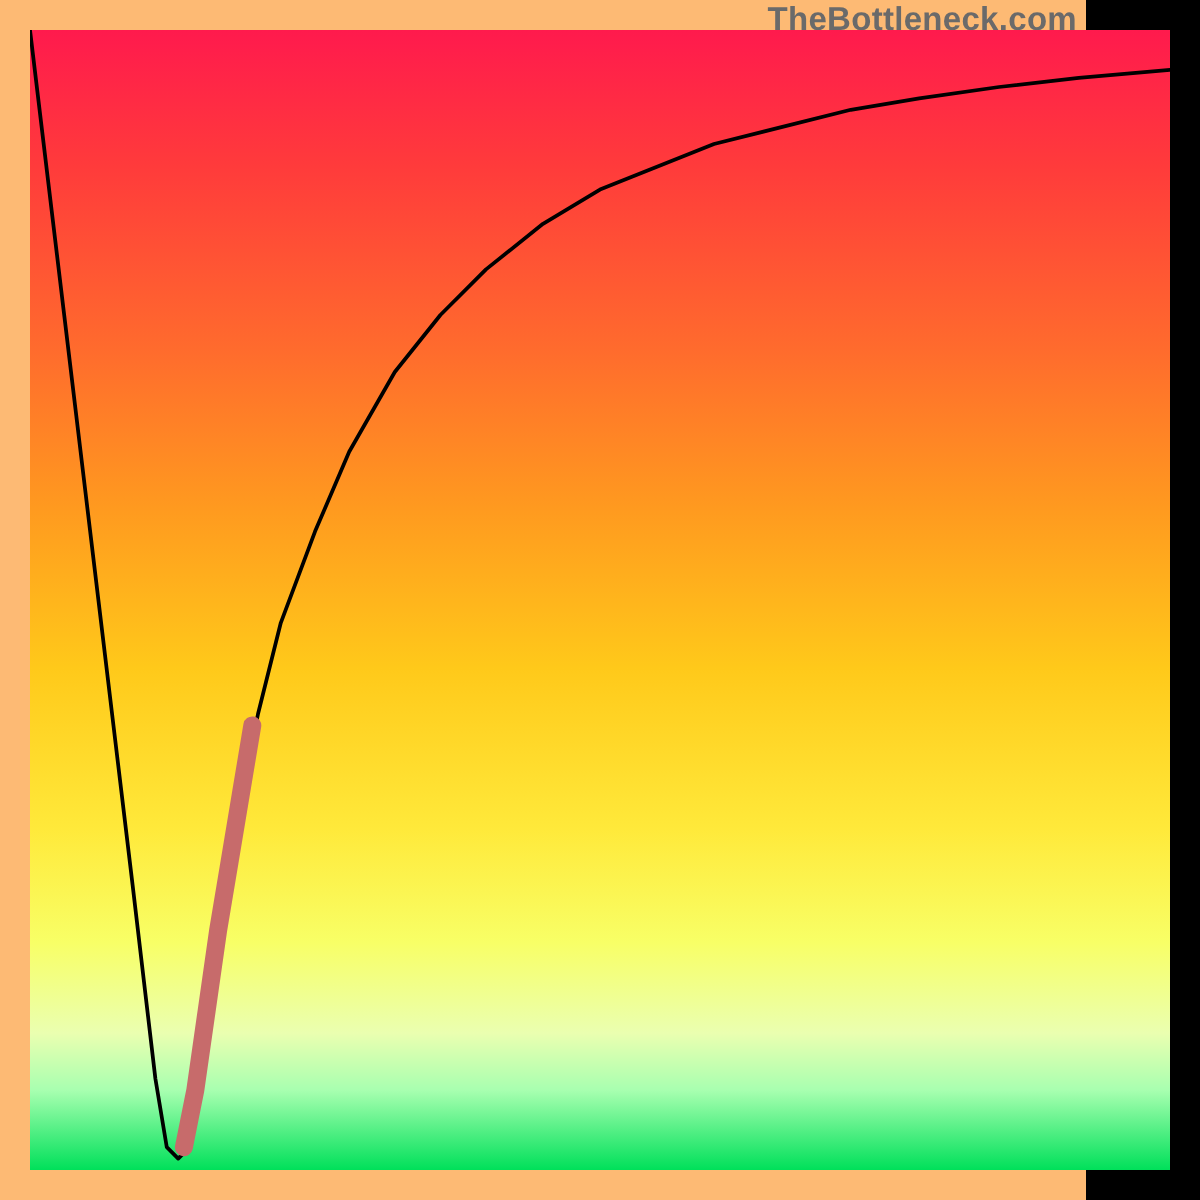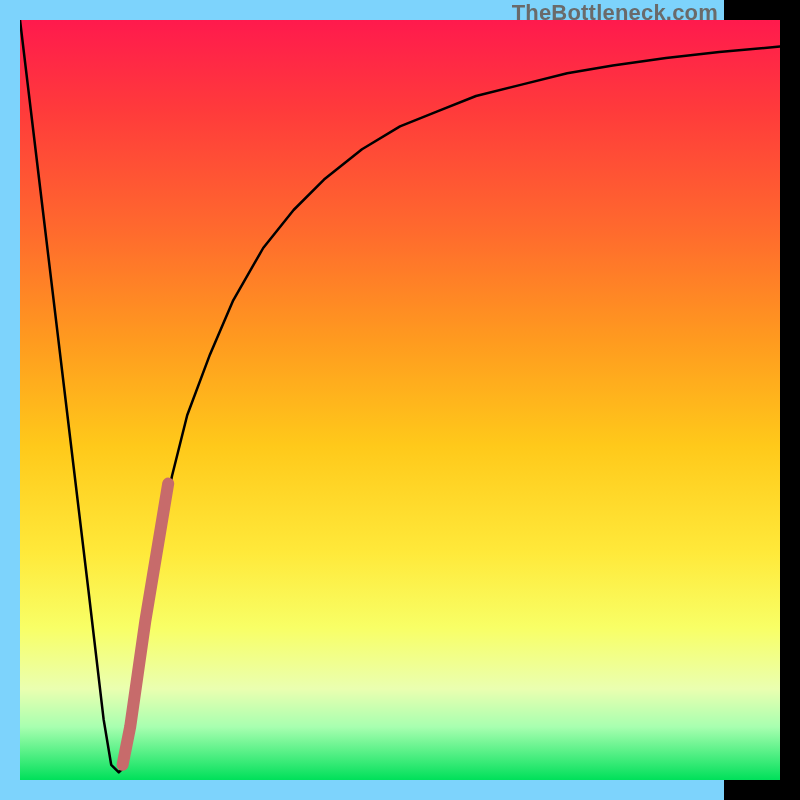--- a/index.html
+++ b/index.html
@@ -10,21 +10,21 @@
     background: #000;
     overflow: hidden;
     font-family: Arial, Helvetica, sans-serif;
   }
   .frame {
     position: absolute;
     left: 0;
     top: 0;
     width: 724px;
     height: 800px;
-    background: #7dd3fc;
+    background: #fdba74;
   }
   .plot {
     position: absolute;
     left: 20px;
     top: 20px;
     width: 760px;
     height: 760px;
     background: linear-gradient(to bottom,
       #ff1a4d 0%,
       #ff3b3b 12%,

